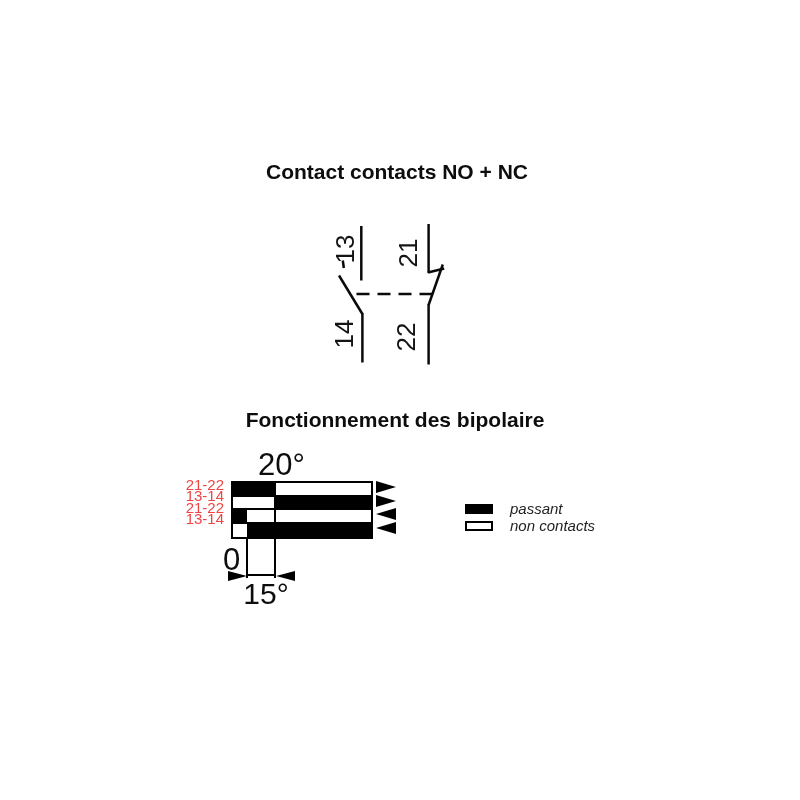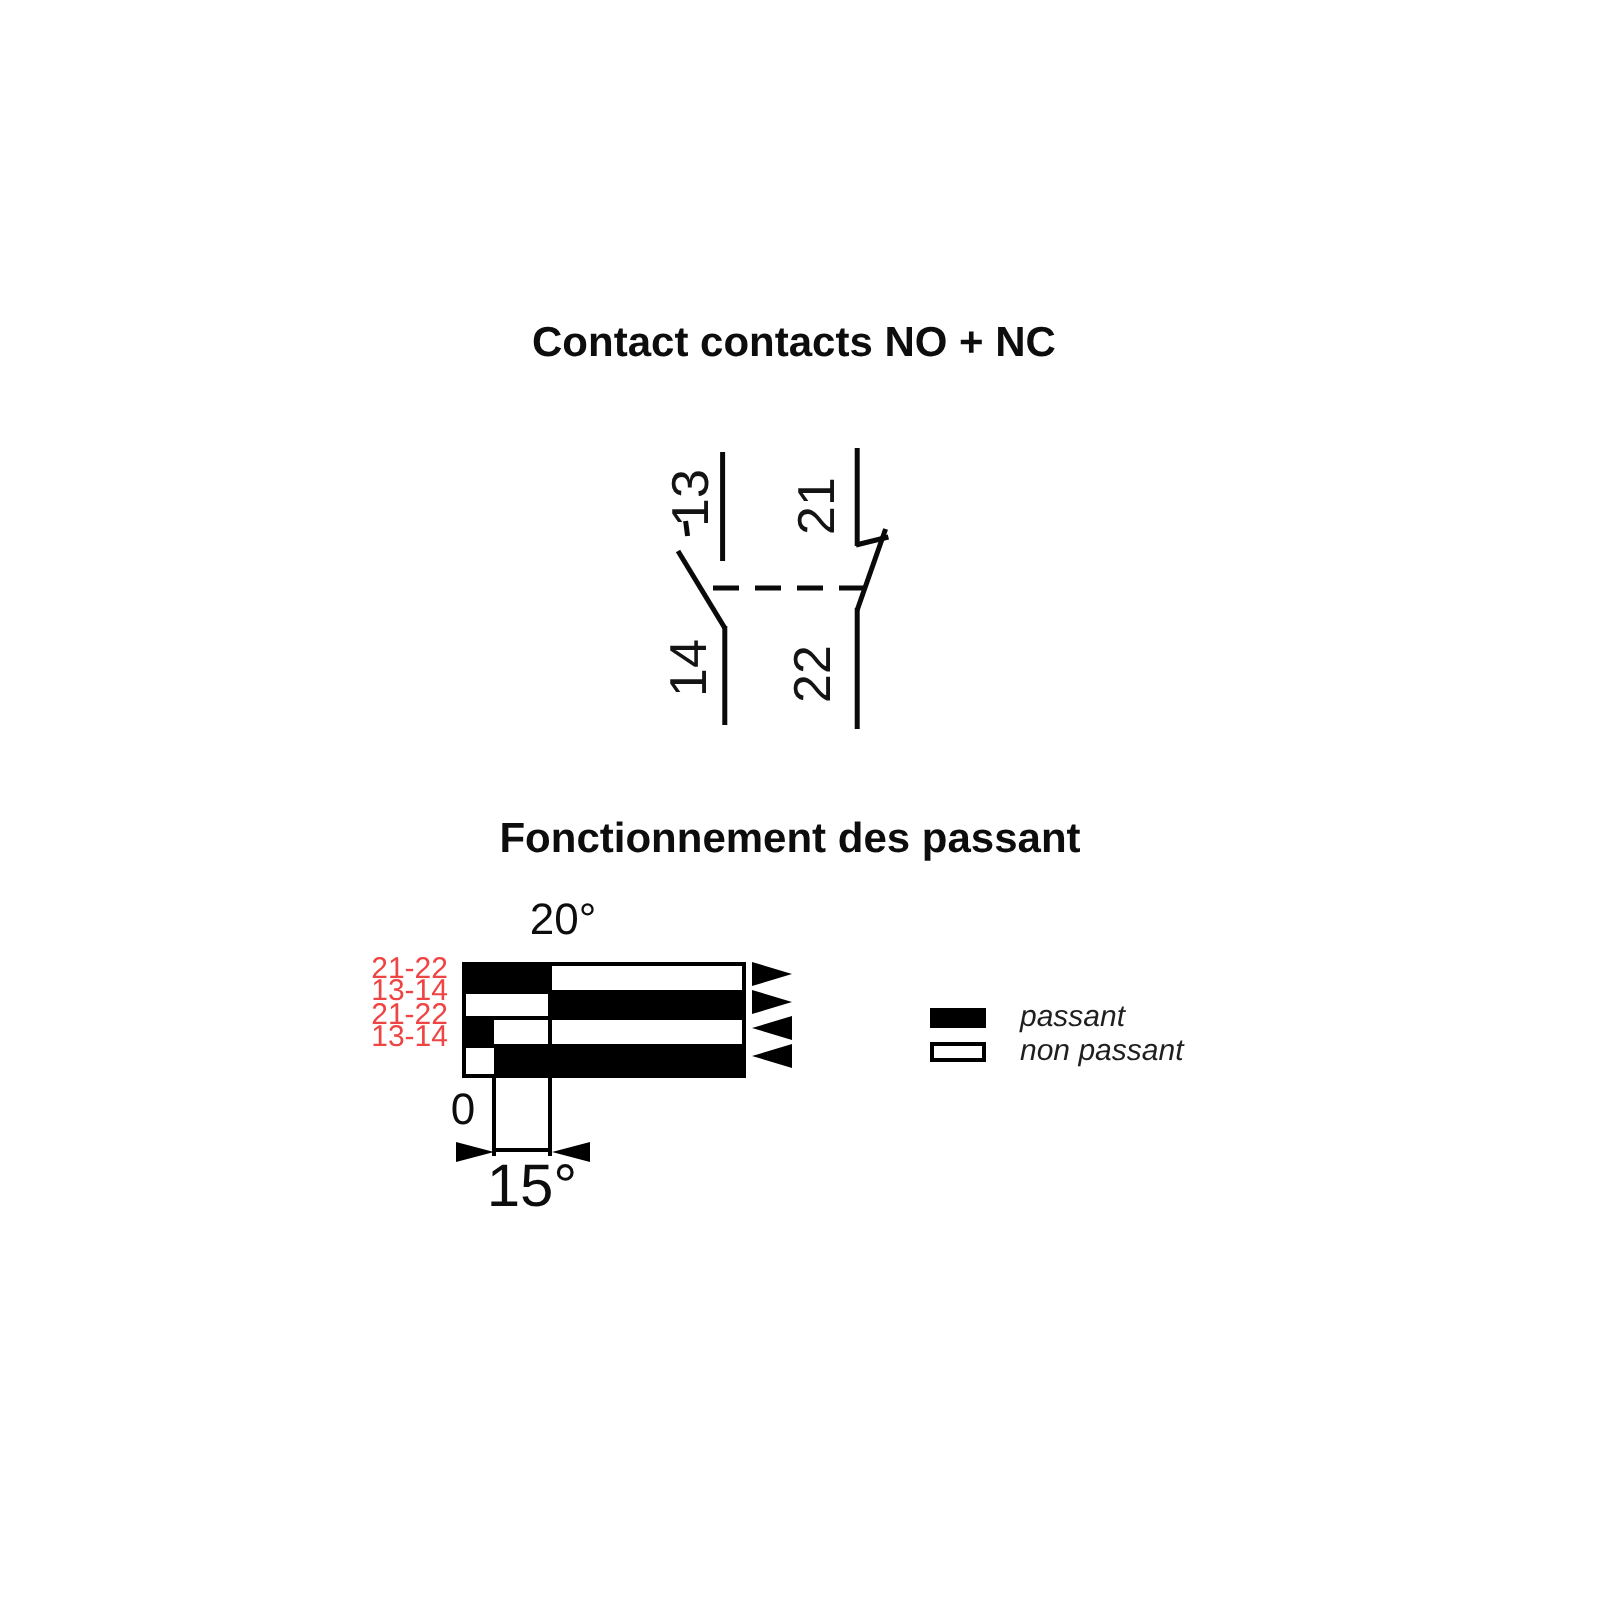--- a/index.html
+++ b/index.html
@@ -15,21 +15,21 @@
   .title{font-weight:bold;font-size:21px;line-height:1.15;white-space:nowrap;color:#0d0d0d;}
   
   .term-label{
     font-size:26px;line-height:1;white-space:nowrap;color:#141414;
     transform:translate(-50%,-50%) rotate(-90deg);
   }
   
   svg.linework{position:absolute;left:0;top:0;pointer-events:none;}
   svg.linework line{stroke:#0a0a0a;stroke-width:2.5;}
   
-  .angle-label{font-size:22px;line-height:1;white-space:nowrap;color:#0d0d0d;}
+  .angle-label{font-size:31px;line-height:1;white-space:nowrap;color:#0d0d0d;}
   .angle-label.big{font-size:30px;}
   .bars{
     left:231px;top:481px;width:142px;height:58px;
     border:2px solid #000;box-sizing:border-box;background:#000;
   }
   .bar-row{display:flex;height:13.5px;box-sizing:border-box;border-bottom:2px solid #000;}
   .bar-row:last-child{border-bottom:none;}
   .seg{height:100%;}
   .seg-on{background:#000;}
   .seg-off{background:#fff;}
@@ -71,21 +71,21 @@
   <line x1="428" y1="272.5" x2="444.2" y2="268.5"></line>
   <line x1="428.6" y1="305" x2="442.8" y2="264.5"></line>
   <line x1="428.6" y1="304" x2="428.6" y2="364.5"></line>
 </svg>
 
 <div class="abs term-label" style="left:345px;top:249px;">13</div>
 <div class="abs term-label" style="left:343.5px;top:333.5px;">14</div>
 <div class="abs term-label" style="left:407.5px;top:252.5px;">21</div>
 <div class="abs term-label" style="left:406px;top:336.5px;">22</div>
 
-<div class="abs cx title" style="left:395px;top:408px;">Fonctionnement des passant</div>
+<div class="abs cx title" style="left:395px;top:408px;">Fonctionnement des bipolaire</div>
 
 <div class="abs cx angle-label" style="left:281.5px;top:449px;">20°</div>
 
 <div class="abs row-labels">
     <div class="row-label">21-22</div>
     <div class="row-label">13-14</div>
     <div class="row-label">21-22</div>
     <div class="row-label">13-14</div>
   </div>
 
@@ -124,15 +124,15 @@
 <div class="abs cx angle-label" style="left:231.5px;top:544px;">0</div>
 <div class="abs cx angle-label big" style="left:266px;top:579px;">15°</div>
 
 <div class="abs legend">
     <div class="legend-row">
       <span class="swatch swatch-on"></span>
       <span class="legend-label">passant</span>
     </div>
     <div class="legend-row">
       <span class="swatch swatch-off"></span>
-      <span class="legend-label">non passant</span>
+      <span class="legend-label">non contacts</span>
     </div>
   </div>
 
 </body></html>

